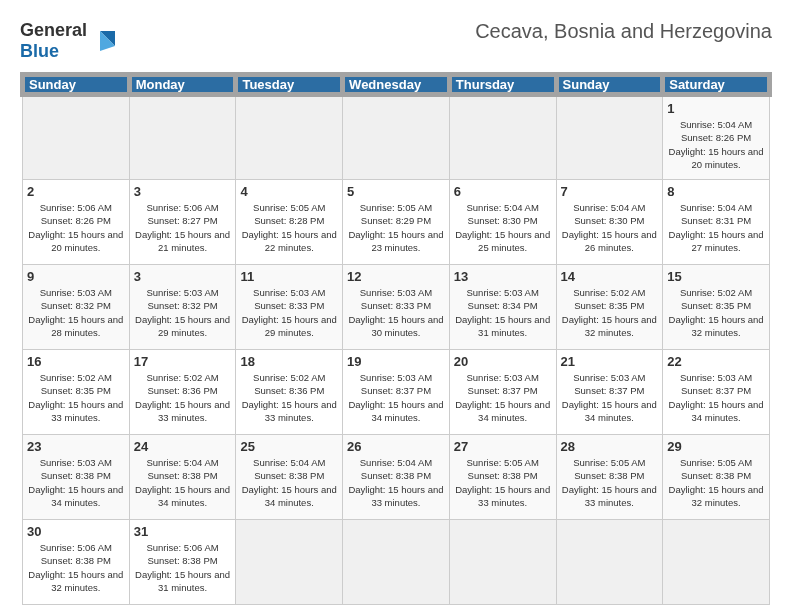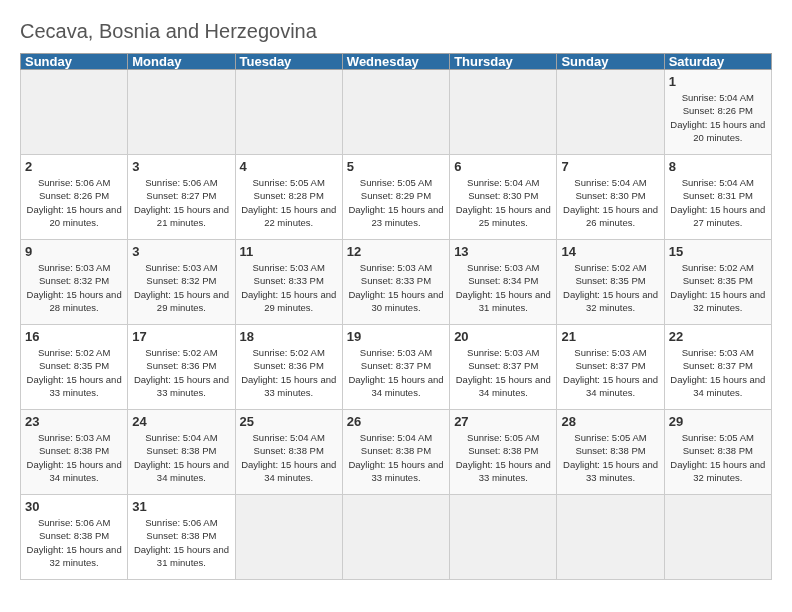--- a/index.html
+++ b/index.html
@@ -51,21 +51,21 @@
       width: 100%;
       border-collapse: collapse;
       table-layout: fixed;
     }
     thead tr th {
       background-color: #2c6da3;
       color: #fff;
       padding: 0 4px;
       font-size: 13px;
       text-align: left;
-      border: 1px solid #a3a3a3;
+      border: 5px solid #a3a3a3;
     }
     tbody tr td {
       border: 1px solid #ccc;
       vertical-align: top;
       padding: 4px 4px;
       font-size: 10px;
       color: #333;
       height: 85px;
       background: #fff;
     }
@@ -85,20 +85,30 @@
       text-align: center;
     }
     td.empty {
       background: #f0f0f0 !important;
     }
   </style>
 </head>
 <body>
 
 <div class="header">
+  <div class="logo">
+    <div>
+      <span class="logo-text-general">General</span><br>
+      <span class="logo-text-blue">Blue</span>
+    </div>
+    <svg class="logo-icon" viewBox="0 0 30 30">
+      <polygon points="10,5 25,5 25,20" fill="#1a6aa8"></polygon>
+      <polygon points="10,5 10,25 25,20" fill="#4fa8e0"></polygon>
+    </svg>
+  </div>
   <div class="title-block">
     <div class="location-title">Cecava, Bosnia and Herzegovina</div>
   </div>
 </div>
 
 <table>
   <thead>
     <tr>
     <th>Sunday</th>
         <th>Monday</th>

